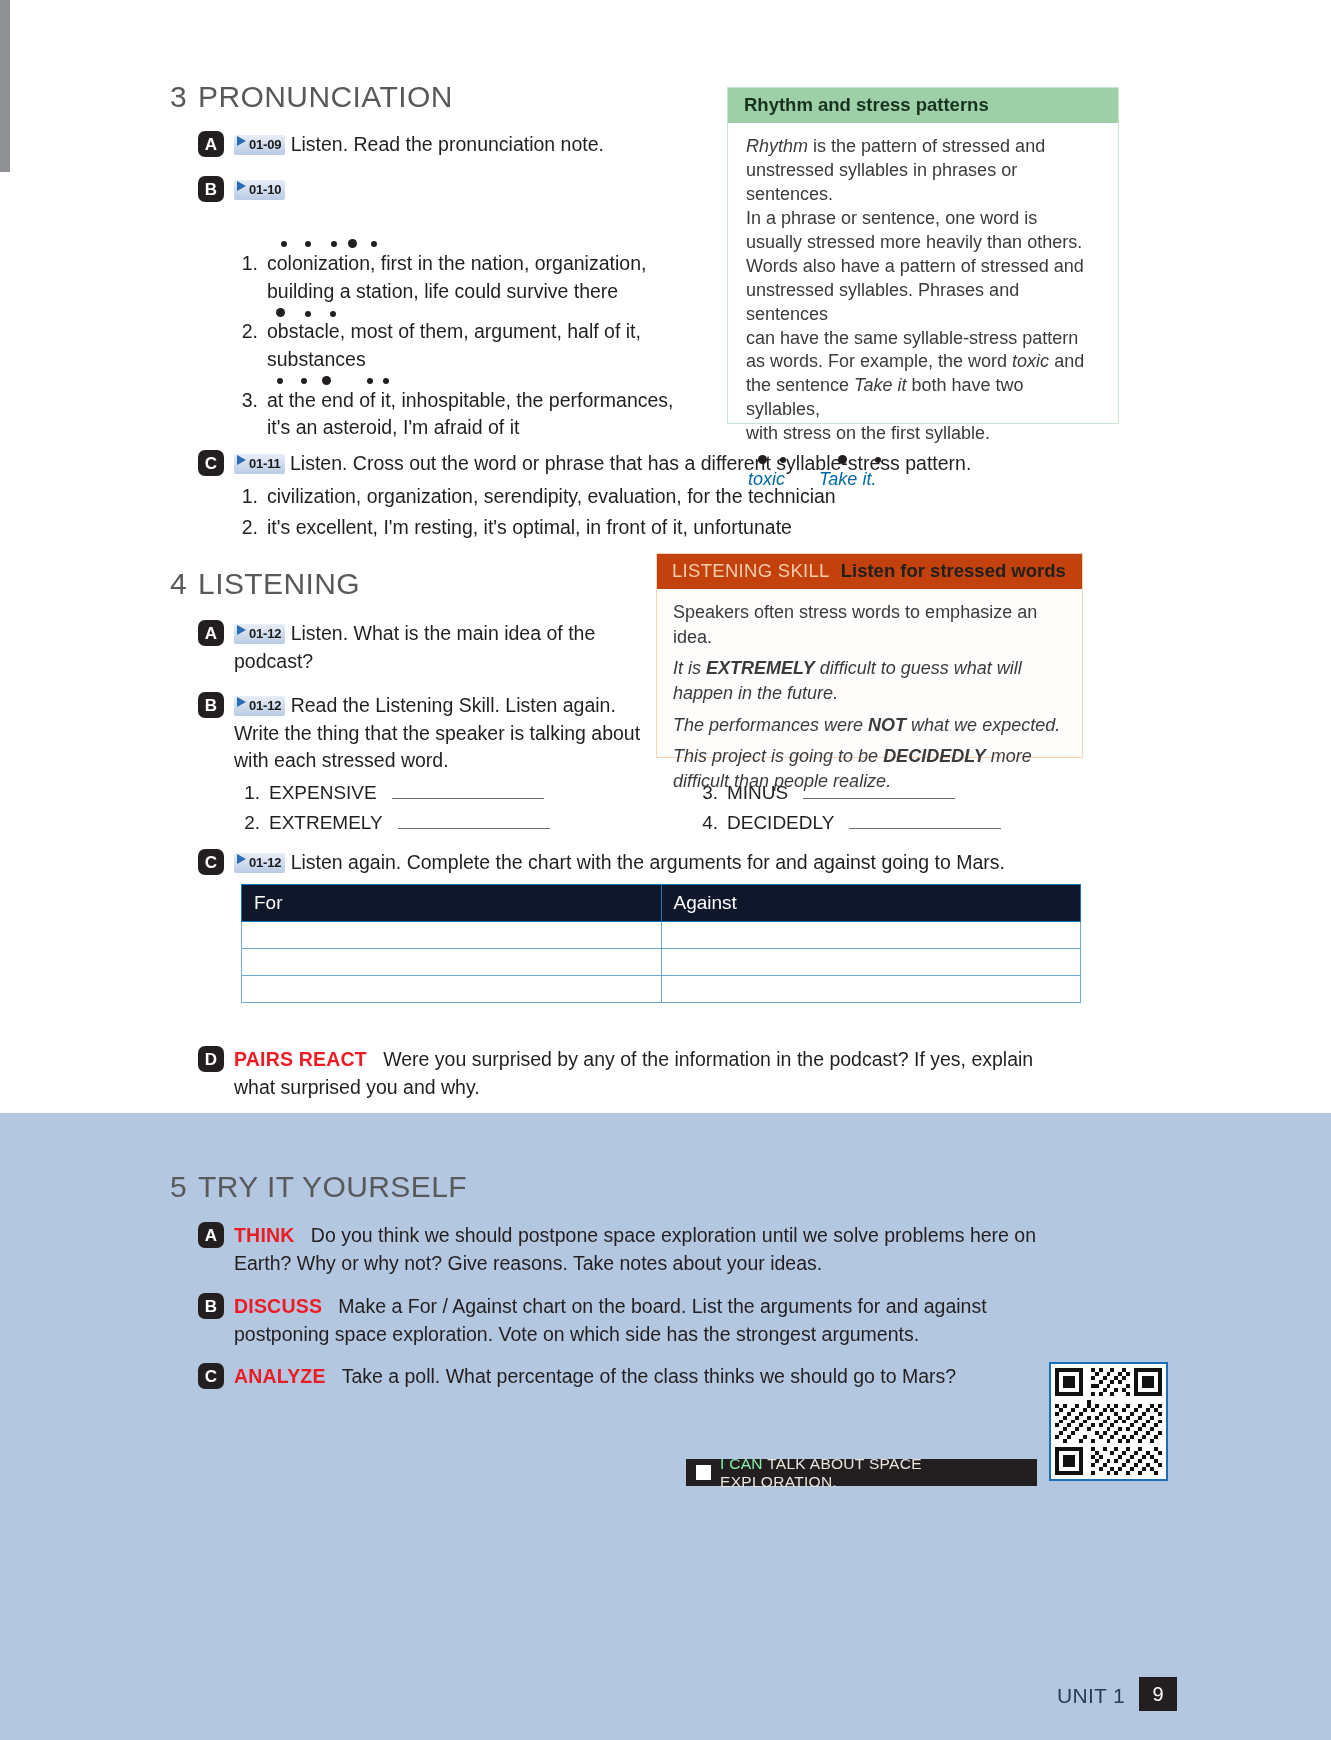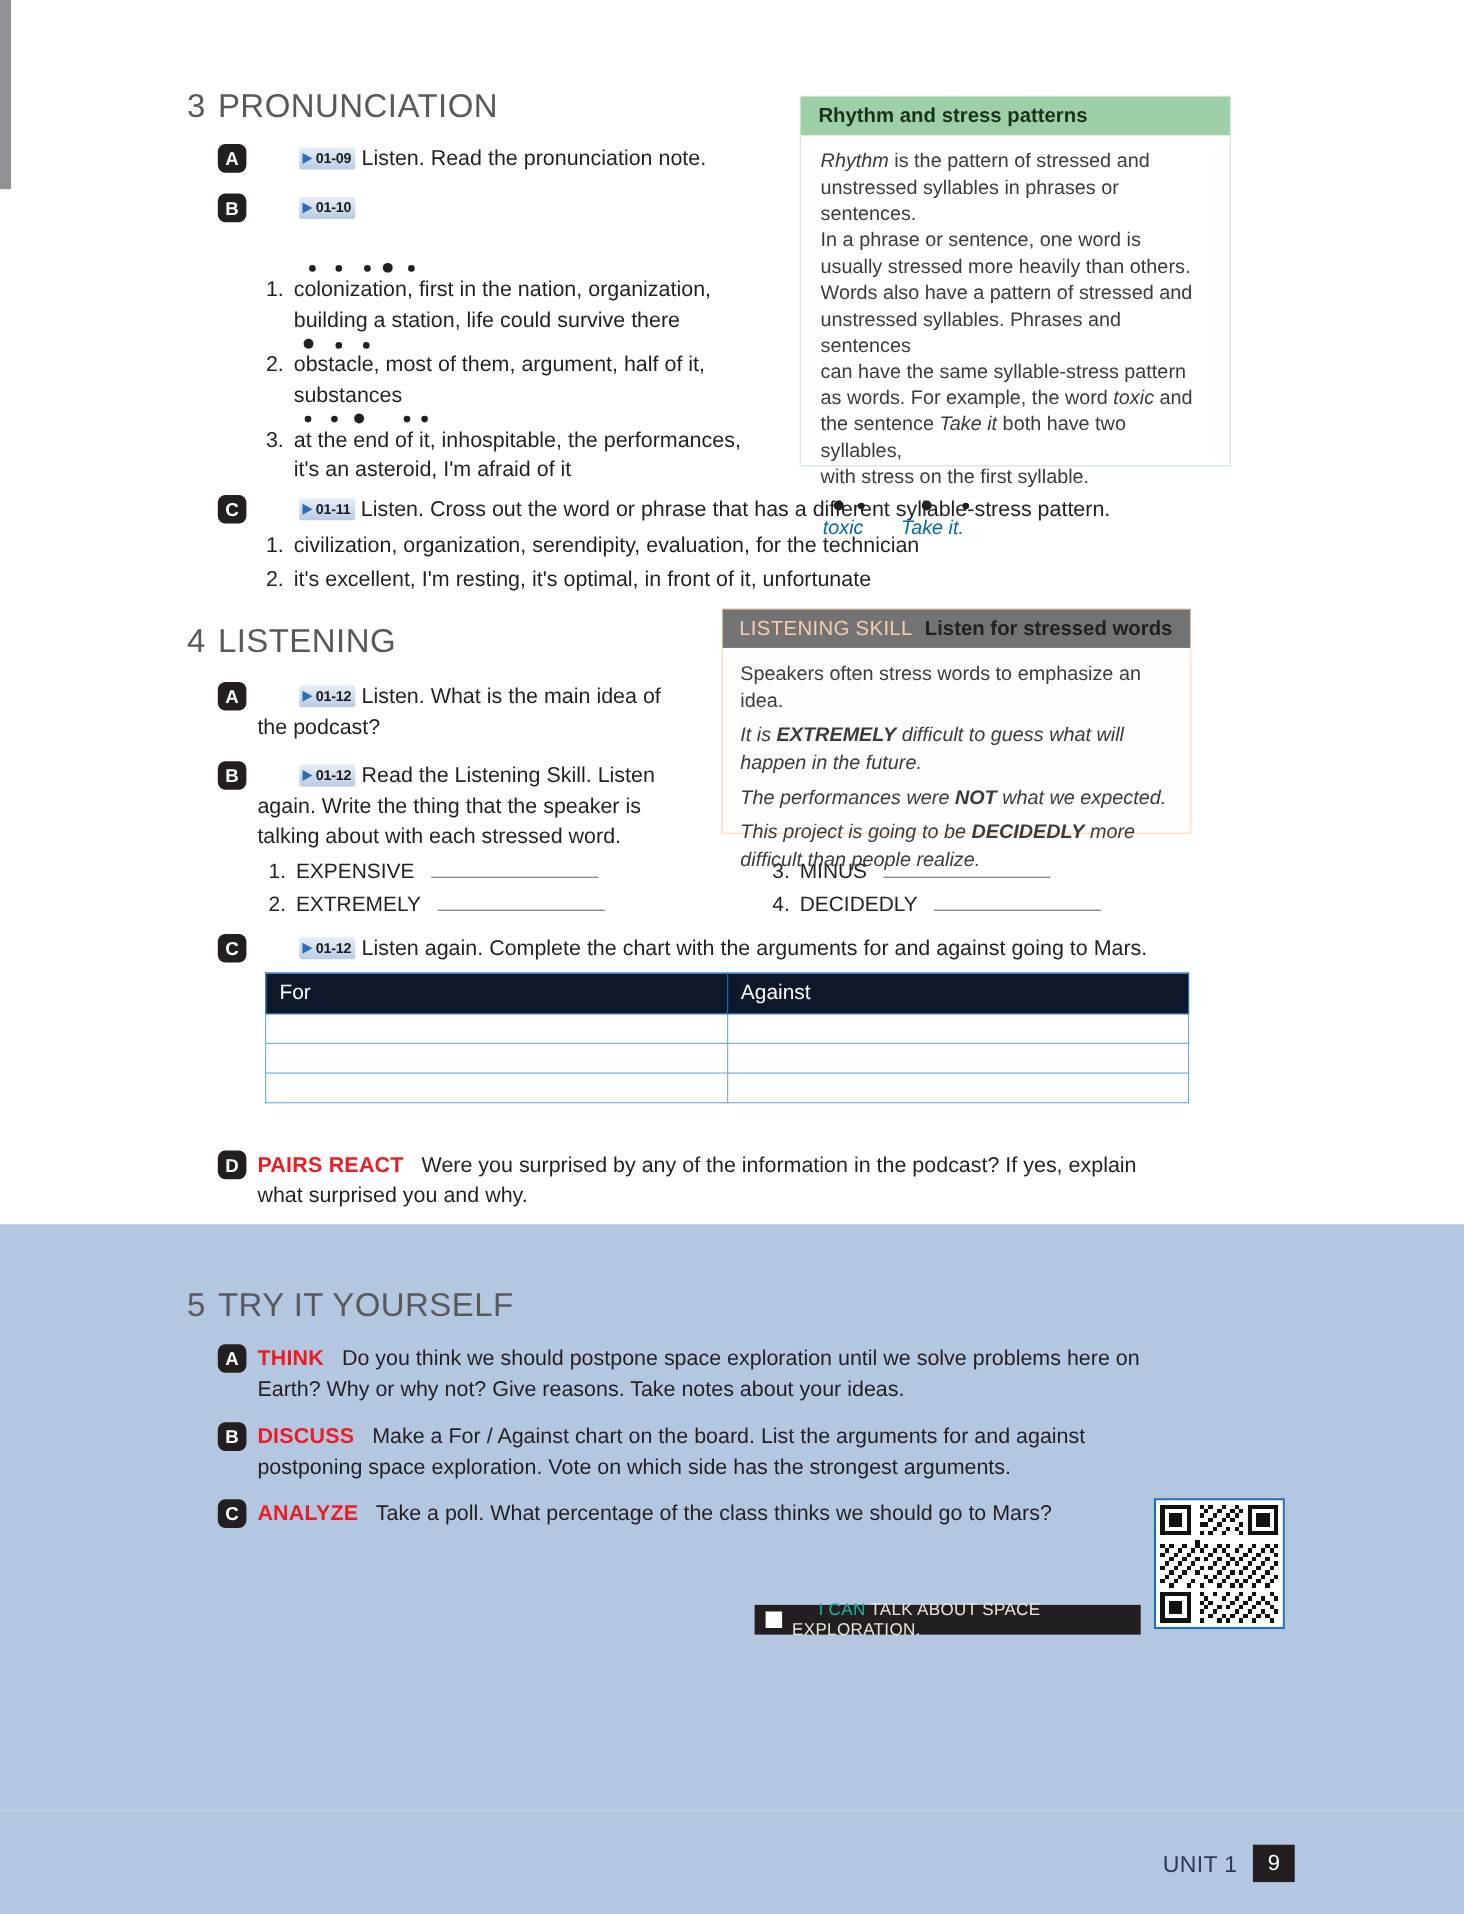--- a/index.html
+++ b/index.html
@@ -42,28 +42,28 @@
     width:26px; height:26px; border-radius:7px;
     background:#231f20; color:#fff;
     font-size:17px; font-weight:700; line-height:1;
     font-family:"Liberation Sans", sans-serif;
     flex:0 0 auto;
     vertical-align:middle;
   }
 
   
   .audio {
-    display:inline-flex; align-items:center; gap:3px;
+    display:inline-flex; gap:3px;
     background:linear-gradient(to bottom,#e8eef8,#b9cbe4);
     padding:1px 4px 1px 3px;
     border-radius:2px;
     font-size:13px; font-weight:700; color:#1b1b1b;
     letter-spacing:-.2px;
     vertical-align:middle;
-    position:relative; top:-1px;margin-left:38px;
+    position:relative; top:-1px;
   }
   .audio .tri {
     width:0;height:0;
     border-left:9px solid #2b6cb5;
     border-top:5.5px solid transparent;
     border-bottom:5.5px solid transparent;
   }
 
   .item { position:absolute; display:flex; gap:10px; align-items:flex-start; }
   .item-body { font-size:19.5px; line-height:1.42; color:#231f20; }
@@ -96,21 +96,21 @@
     position:relative; margin-top:22px; padding-left:2px;
     font-size:18px; font-style:italic; color:#0369a1;
   }
 
   
   .skillbox {
     position:absolute; left:656px; top:553px; width:427px; height:205px;
     border:1px solid #f6d5b9; background:#fffdfb;
   }
   .skillbox .hd {
-    background:#737373; padding:6px 15px 7px 15px;
+    background:#c2410c; padding:6px 15px 7px 15px;
     font-size:18.5px; display:flex; align-items:center; gap:11px;
   }
   .skillbox .hd .tagline { color:#f6cdad; font-weight:400; letter-spacing:.3px; }
   .skillbox .hd .title { color:#221f1f; font-weight:700; }
   .skillbox .bd { padding:11px 16px; font-size:18px; line-height:1.37; color:#3b3b3b; }
   .skillbox .bd p { margin:0 0 7px 0; }
   .skillbox .bd .it { font-style:italic; }
   .skillbox .bd b { font-weight:700; }
 
   
@@ -133,21 +133,21 @@
   .redlabel { color:#ed1c24; font-weight:700; letter-spacing:.2px; }
 
   
   .icanbar {
     position:absolute; left:686px; top:1459px; width:351px; height:27px;
     background:#231f20; display:flex; align-items:center; gap:9px;
     padding:0 10px;
   }
   .icanbar .cb { width:15px; height:15px; background:#fff; flex:0 0 auto; }
   .icanbar .txt { font-size:15.5px; color:#e9e5dd; letter-spacing:.3px; }
-  .icanbar .txt .dim { color:#14b8a6;margin-left:24px; }
+  .icanbar .txt .dim { color:#86efac; }
 
   
   .qr {
     position:absolute; left:1049px; top:1362px; width:119px; height:119px;
     background:#fff; border:2px solid #1b6fb8;
   }
   .qr svg { display:block; }
 
   
   .unit-label {

